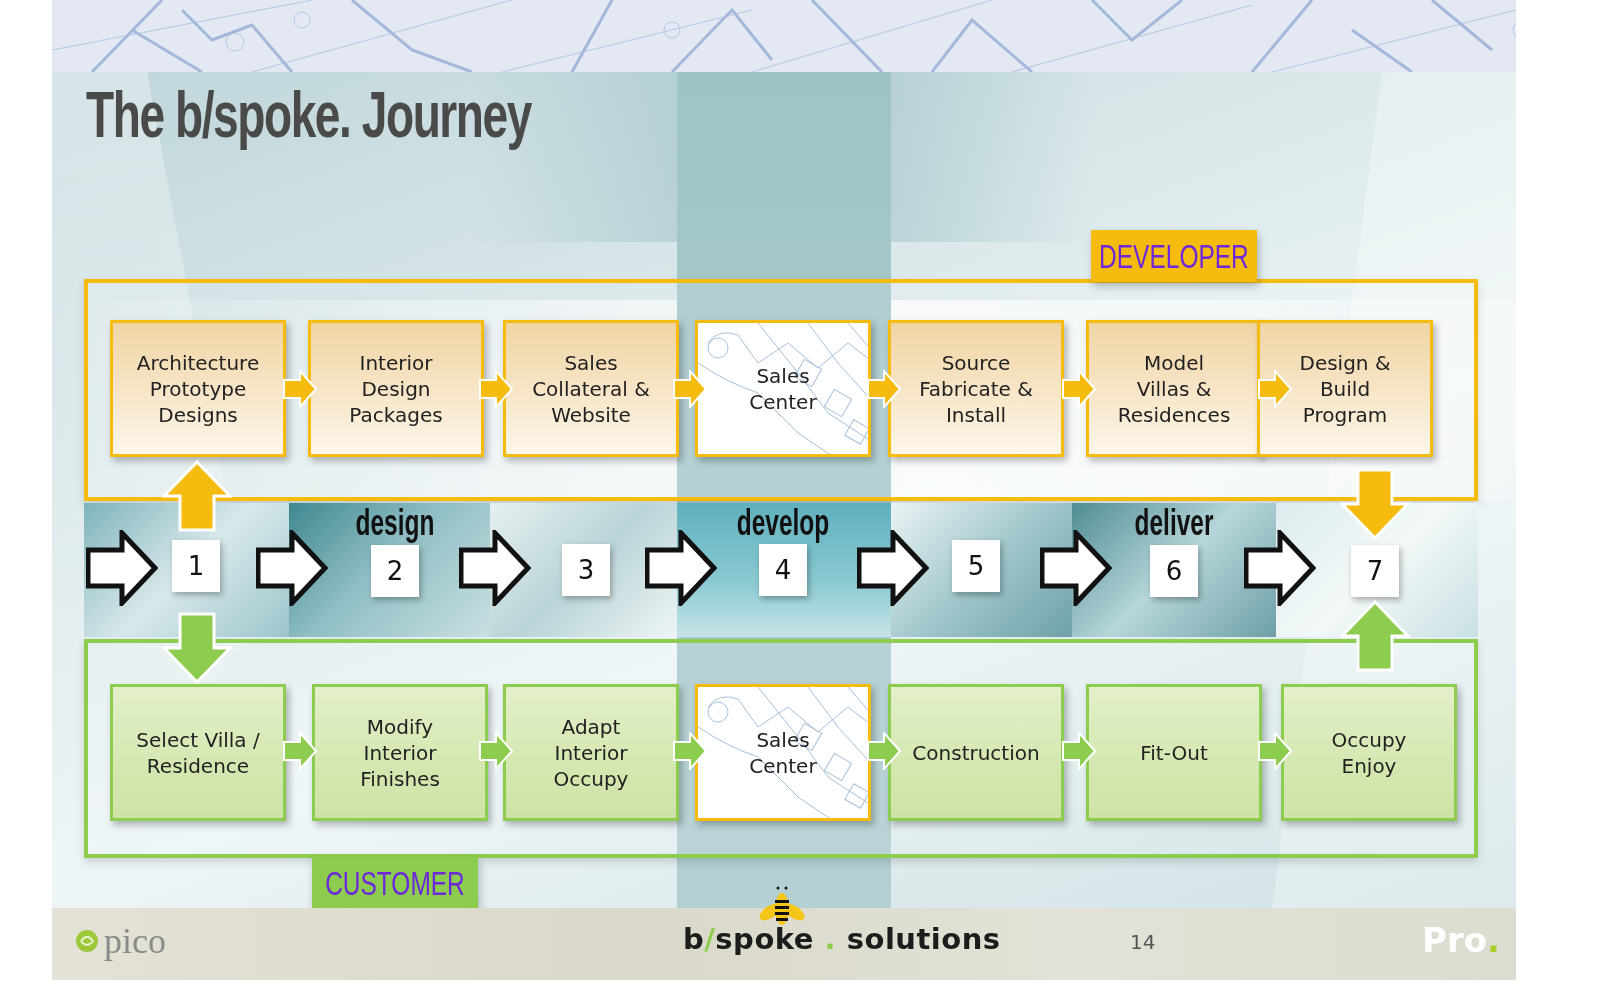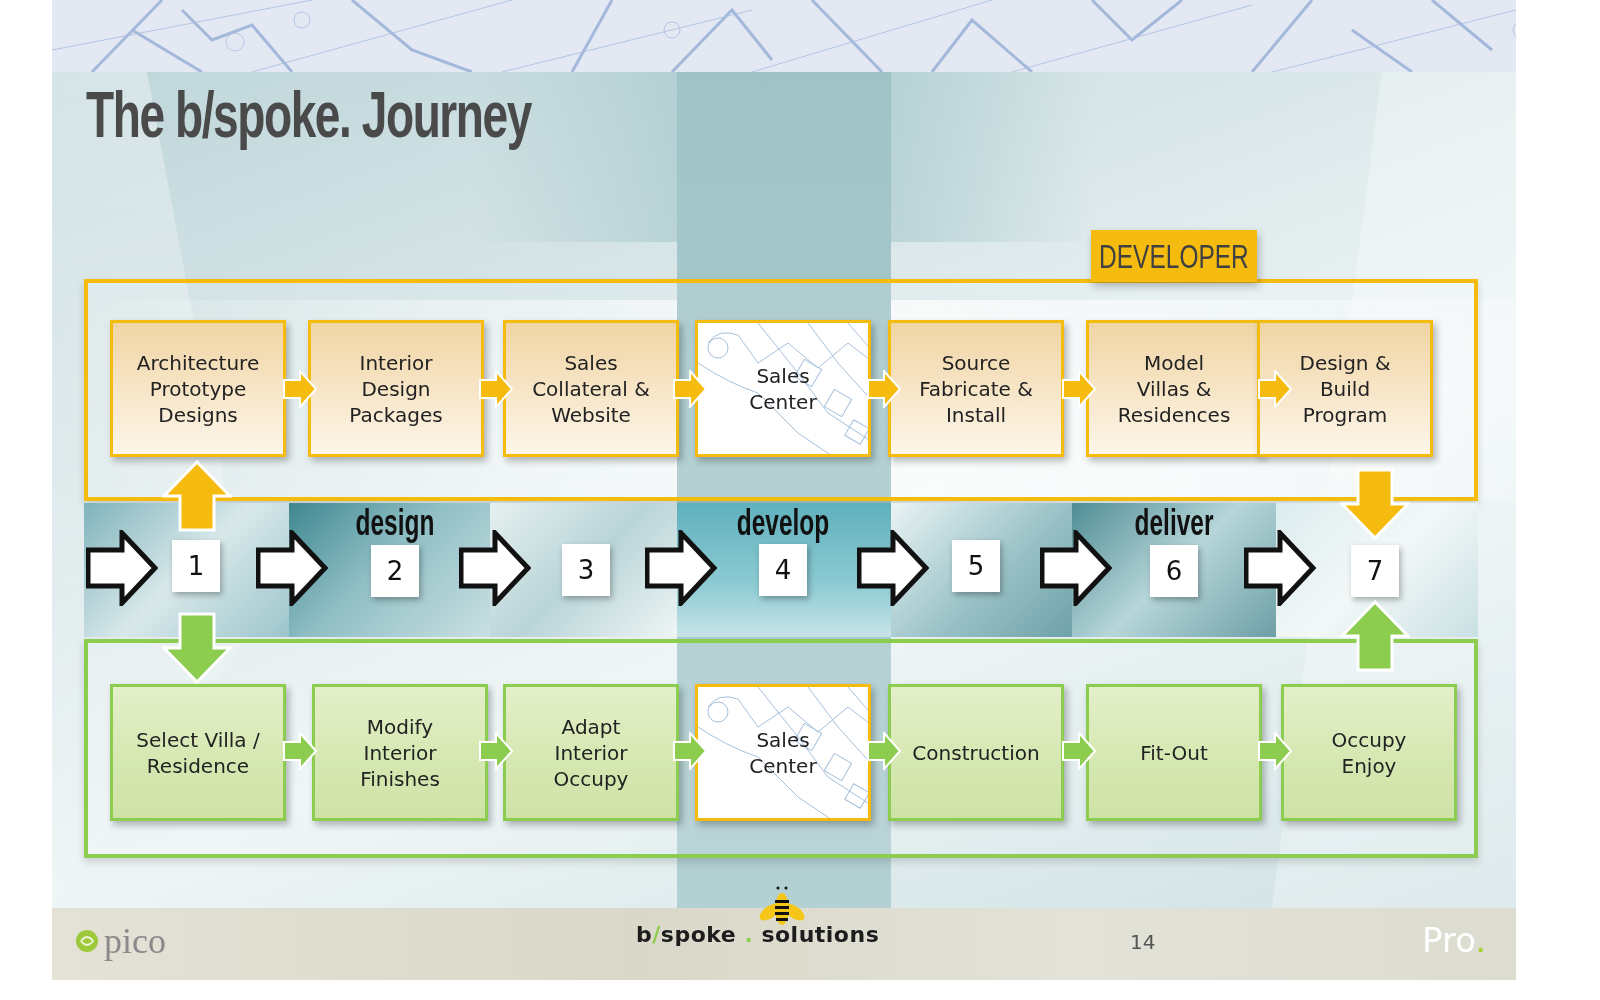--- a/index.html
+++ b/index.html
@@ -32,21 +32,21 @@
   .title { position: absolute; left: 34px; top: 78px; margin: 0;
            font-family: "Liberation Sans", sans-serif; font-weight: bold; font-size: 64px;
            color: #4a4a4a; letter-spacing: -2px; transform: scaleX(0.72); transform-origin: left top; }
 
   
   .lane-frame { position: absolute; box-sizing: border-box; }
   .lane-dev { left: 32px; top: 279px; width: 1394px; height: 222px; border: 4px solid #f5bc0f;
            background: rgba(255,255,255,0.12); box-shadow: 0 4px 8px rgba(0,0,0,0.15); }
   .lane-cust { left: 32px; top: 639px; width: 1394px; height: 219px; border: 4px solid #8ccc4f;
            background: rgba(255,255,255,0.10); box-shadow: 0 4px 8px rgba(0,0,0,0.15); }
-  .lane-tag { position: absolute; color: #404040; font-family: "Liberation Sans", sans-serif;
+  .lane-tag { position: absolute; color: #6d28d9; font-family: "Liberation Sans", sans-serif;
            font-size: 34px; display: flex; align-items: center; justify-content: center;
            box-shadow: 2px 4px 8px rgba(0,0,0,0.25); }
   .lane-tag span { display: inline-block; transform: scaleX(0.72); letter-spacing: 0px; }
   .tag-dev { left: 1039px; top: 230px; width: 166px; height: 52px; background: #f5bc0f; }
   .tag-cust { left: 260px; top: 857px; width: 166px; height: 52px; background: #8ccc4f; }
 
   
   .step { position: absolute; width: 176px; height: 137px; box-sizing: border-box;
           display: flex; align-items: center; justify-content: center; text-align: center;
           font-family: "DejaVu Sans", sans-serif; font-size: 20px; line-height: 26px; color: #222;
@@ -71,28 +71,28 @@
           font-family: "DejaVu Sans", sans-serif; font-size: 26px; color: #111;
           box-shadow: 2px 3px 6px rgba(0,0,0,0.3); }
   .big-arrow { position: absolute; top: 530px; width: 72px; height: 76px; }
   .v-arrow { position: absolute; width: 70px; height: 72px; }
 
   
   .footer { position: absolute; left: 0; top: 908px; width: 1464px; height: 72px;
           background: linear-gradient(90deg, #e4e2d6 0%, #d9d8c9 40%, #e3e2d8 70%, #dcdcd0 100%); }
   .pico { position: absolute; left: 22px; top: 920px; display: flex; align-items: center; }
   .pico-text { font-family: "Liberation Serif", serif; font-size: 36px; color: #8a8a8a; margin-left: 4px; }
-  .brand { position: absolute; left: 584px; top: 922px; font-family: "DejaVu Sans", sans-serif;
-          font-weight: bold; font-size: 22px; color: #1c1c1c; letter-spacing: 0.5px; }
+  .brand { position: absolute; left: 631px; top: 922px; font-family: "DejaVu Sans", sans-serif;
+          font-weight: bold; font-size: 29px; color: #1c1c1c; letter-spacing: 0.5px; }
   .brand .g { color: #8ccc4f; }
   .bee { position: absolute; left: 700px; top: 882px; }
   .pagenum { position: absolute; left: 1078px; top: 930px; font-family: "DejaVu Sans", sans-serif;
           font-size: 20px; color: #555; }
   .pro { position: absolute; left: 1370px; top: 920px; font-family: "DejaVu Sans", sans-serif;
-          font-weight: normal; font-size: 34px; color: #ffffff; }
+          font-weight: bold; font-size: 34px; color: #ffffff; }
   .pro .dot { color: #a6cf2a; }
 </style>
 </head>
 <body>
 
 <div class="slide">
 
   <div class="blueprint-band">
     <svg width="1464" height="72">
       <g stroke="#8fa9d4" stroke-width="3" fill="none" opacity="0.75">
@@ -143,20 +143,23 @@
       <div class="photo" style="left: 438px; width: 187px; background: linear-gradient(135deg, rgb(230, 240, 240), rgb(185, 212, 215) 50%, rgb(238, 245, 245));"></div>
       <div class="photo" style="left: 625px; width: 214px; background: linear-gradient(rgb(95, 176, 189), rgb(140, 202, 211) 60%, rgb(199, 228, 232));"></div>
       <div class="photo" style="left: 839px; width: 181px; background: linear-gradient(135deg, rgb(234, 243, 244), rgb(155, 195, 200) 55%, rgb(111, 161, 168));"></div>
       <div class="photo" style="left: 1020px; width: 204px; background: linear-gradient(135deg, rgb(79, 140, 148), rgb(182, 214, 217) 50%, rgb(109, 159, 166));"></div>
       <div class="photo" style="left: 1224px; width: 202px; background: linear-gradient(135deg, rgb(220, 236, 238), rgb(243, 248, 248) 50%, rgb(201, 224, 227));"></div>
     </div>
 
   <div class="lane-tag tag-dev">
     <span>DEVELOPER</span>
   </div>
+  <div class="lane-tag tag-cust">
+    <span>CUSTOMER</span>
+  </div>
 
   <div id="dev-steps">
     <div class="step dev" style="left:58px;top:320px"><span class="lbl">Architecture
 Prototype
 Designs</span></div>
     <div class="step dev" style="left:256px;top:320px"><span class="lbl">Interior
 Design
 Packages</span></div>
     <div class="step dev" style="left:451px;top:320px"><span class="lbl">Sales
 Collateral &amp;

